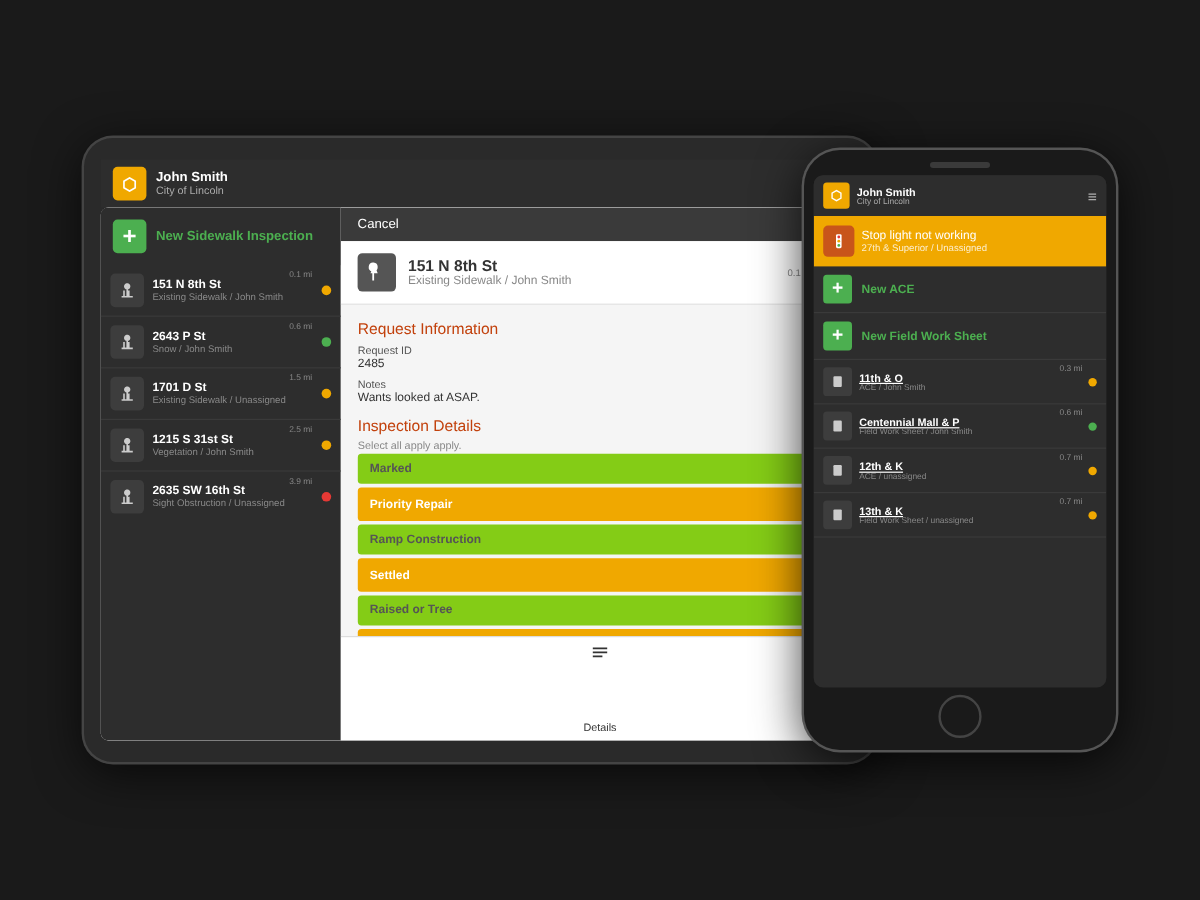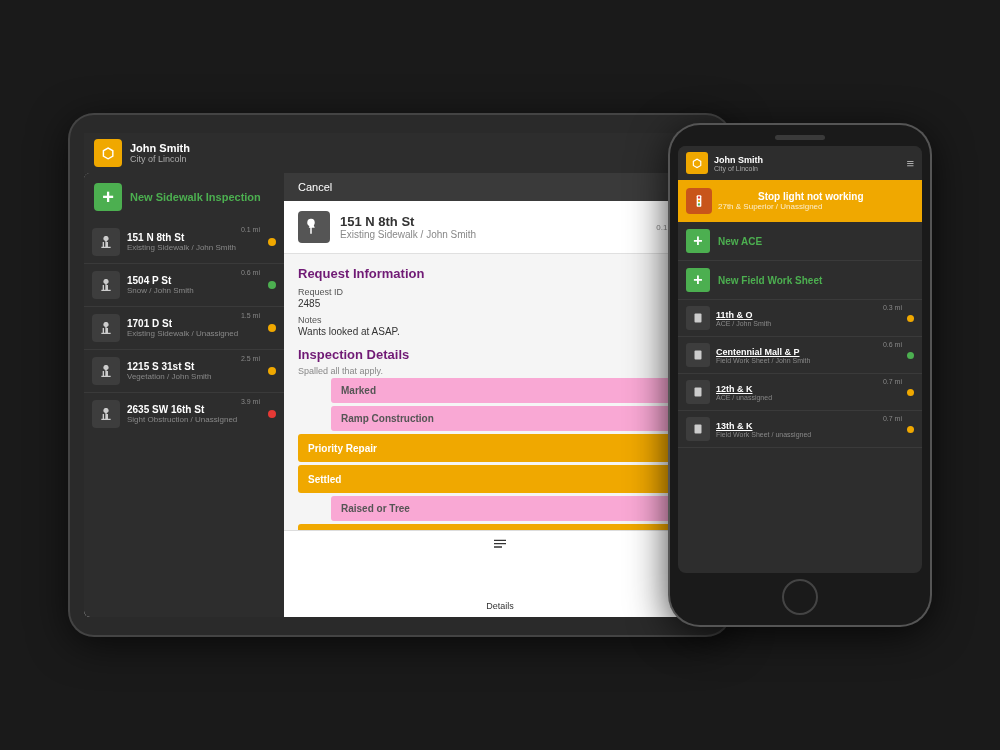--- a/index.html
+++ b/index.html
@@ -226,23 +226,23 @@
       border-radius: 50%;
       margin-left: 8px;
     }
 
     .detail-body {
       flex: 1;
       overflow-y: auto;
       padding: 12px 14px;
     }
     .section-title {
-      color: #701a75;
+      color: #c2410c;
       font-size: 13px;
-      font-weight: bold;
+      font-weight: normal;
       margin-bottom: 4px;
     }
     .section-label {
       color: #888;
       font-size: 9px;
       margin-bottom: 2px;
     }
     .field-label {
       color: #555;
       font-size: 9px;
@@ -264,22 +264,21 @@
       justify-content: space-between;
       padding: 7px 10px;
       margin-bottom: 3px;
       border-radius: 3px;
       cursor: pointer;
     }
     .check-item.checked {
       background: #f0a800;
     }
     .check-item.unchecked {
-      background: #f9a8d4;
-      margin-left: 33px;
+      background: #84cc16;
     }
     .check-item-label {
       font-size: 10px;
       font-weight: bold;
     }
     .check-item.checked .check-item-label { color: #fff; }
     .check-item.unchecked .check-item-label { color: #555; }
     .check-mark { color: #fff; font-size: 12px; font-weight: bold; }
 
     
@@ -381,21 +380,21 @@
       height: 26px;
       background: #c8551a;
       border-radius: 4px;
       display: flex;
       align-items: center;
       justify-content: center;
       flex-shrink: 0;
     }
     .phone-highlight-icon svg { width: 14px; height: 14px; fill: #fff; }
     .phone-highlight-content {}
-    .phone-highlight-title { color: #fff; font-size: 10px; font-weight: bold; margin-left: 40px; }
+    .phone-highlight-title { color: #fff; font-size: 10px; font-weight: normal; }
     .phone-highlight-sub { color: rgba(255,255,255,0.8); font-size: 8px; }
 
     .phone-action-btn {
       display: flex;
       align-items: center;
       gap: 8px;
       padding: 7px 8px;
       border-bottom: 1px solid #3a3a3a;
       cursor: pointer;
     }
@@ -482,21 +481,21 @@
       <div class="list-item-dot dot-yellow"></div>
     </div>
 
     <div class="list-item">
       <div class="list-item-icon">
         <svg viewBox="0 0 24 24">
                 <path d="M13 3a4 4 0 1 1-2 0zm-2 7h2v9h-2zm-4 2h2v7H7zm6 0h2v7h-2zM5 19h14v2H5z"></path>
               </svg>
       </div>
       <div class="list-item-content">
-        <div class="list-item-title">1504 P St</div>
+        <div class="list-item-title">2643 P St</div>
         <div class="list-item-subtitle">Snow / John Smith</div>
       </div>
       <span class="list-item-distance">0.6 mi</span>
       <div class="list-item-dot dot-green"></div>
     </div>
 
     <div class="list-item">
       <div class="list-item-icon">
         <svg viewBox="0 0 24 24">
                 <path d="M13 3a4 4 0 1 1-2 0zm-2 7h2v9h-2zm-4 2h2v7H7zm6 0h2v7h-2zM5 19h14v2H5z"></path>
@@ -565,35 +564,35 @@
 
       <div class="detail-body">
         <div class="section-title">Request Information</div>
         <div class="field-label">Request ID</div>
         <div class="field-value">2485</div>
         <div class="field-label">Notes</div>
         <div class="field-value">Wants looked at ASAP.</div>
 
         <div class="inspection-details-section">
           <div class="section-title">Inspection Details</div>
-          <div class="section-label">Spalled all that apply.</div>
+          <div class="section-label">Select all apply apply.</div>
           <div id="tablet-checklist">
     <div class="check-item unchecked">
       <span class="check-item-label">Marked</span>
 
     </div>
 
-    <div class="check-item unchecked">
-      <span class="check-item-label">Ramp Construction</span>
-
-    </div>
-
     <div class="check-item checked">
       <span class="check-item-label">Priority Repair</span>
       <span class="check-mark">✓</span>
+    </div>
+
+    <div class="check-item unchecked">
+      <span class="check-item-label">Ramp Construction</span>
+
     </div>
 
     <div class="check-item checked">
       <span class="check-item-label">Settled</span>
       <span class="check-mark">✓</span>
     </div>
 
     <div class="check-item unchecked">
       <span class="check-item-label">Raised or Tree</span>
 

